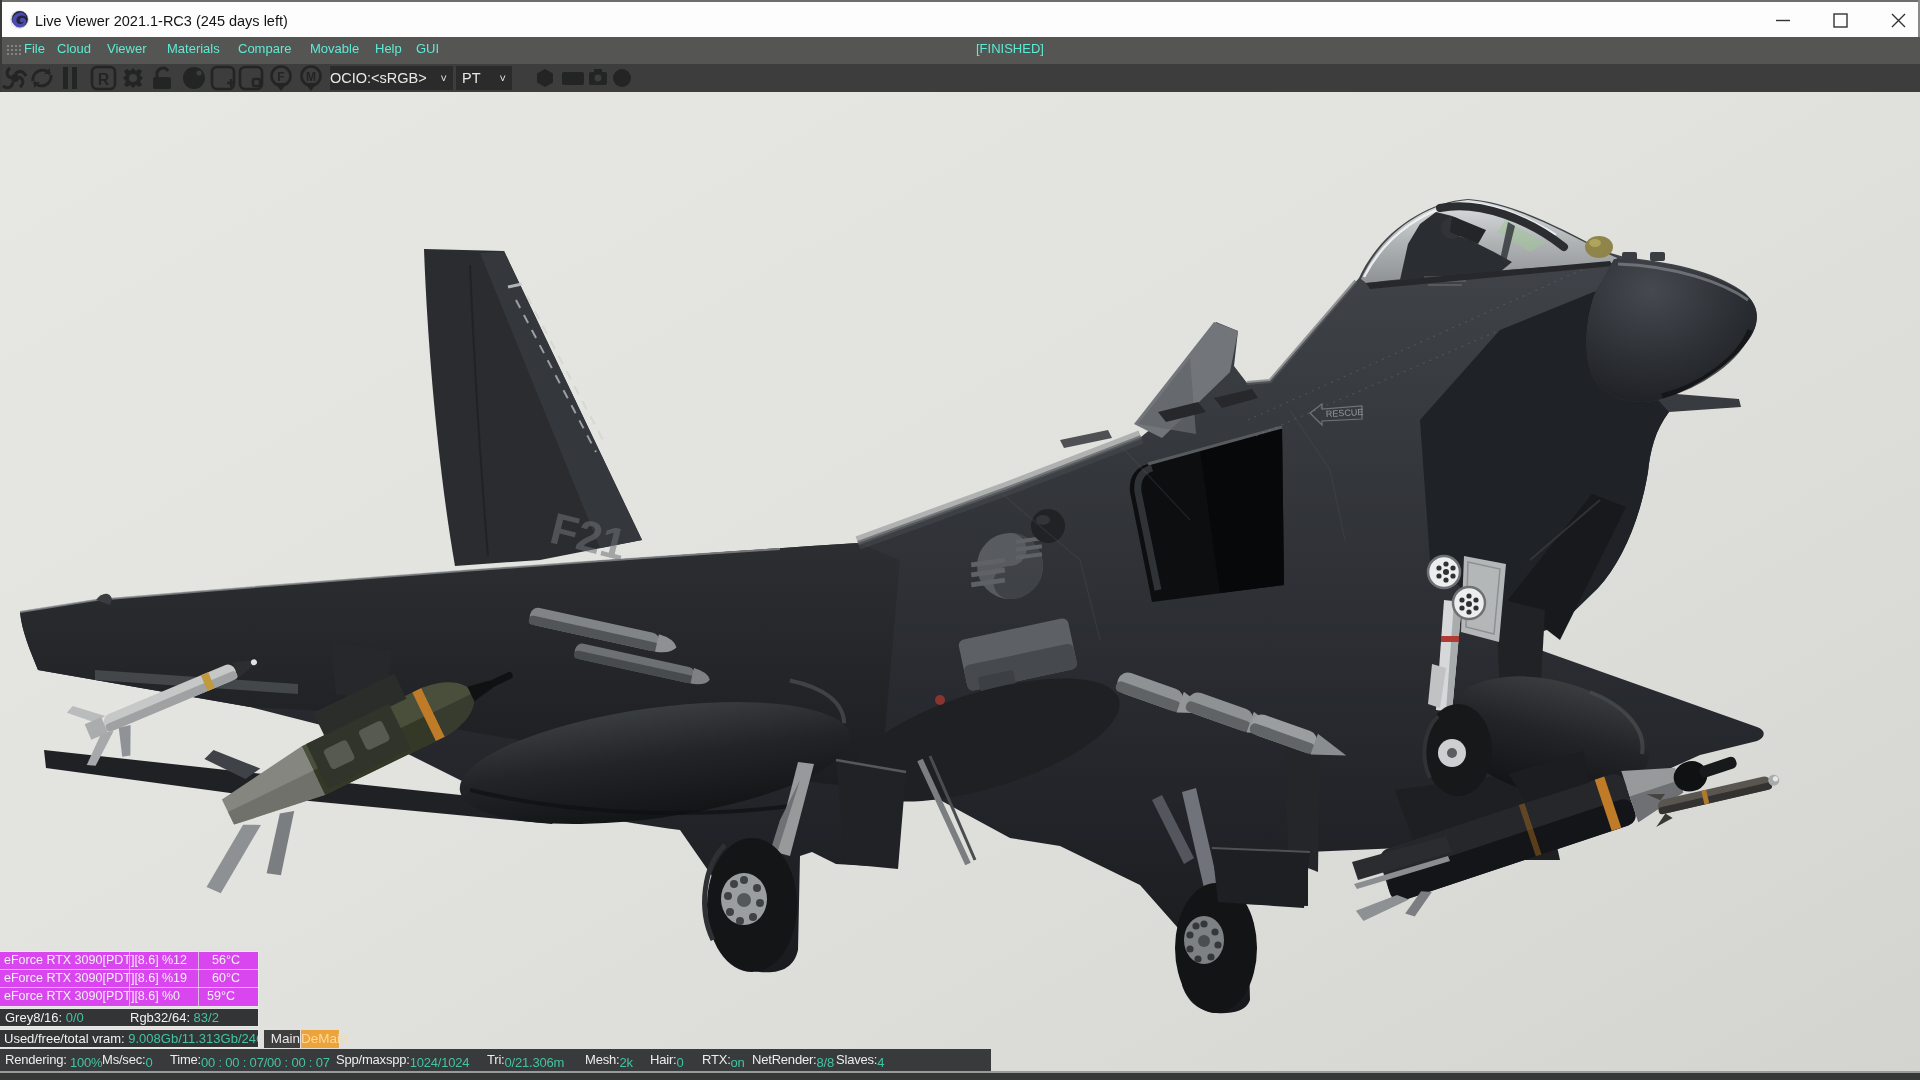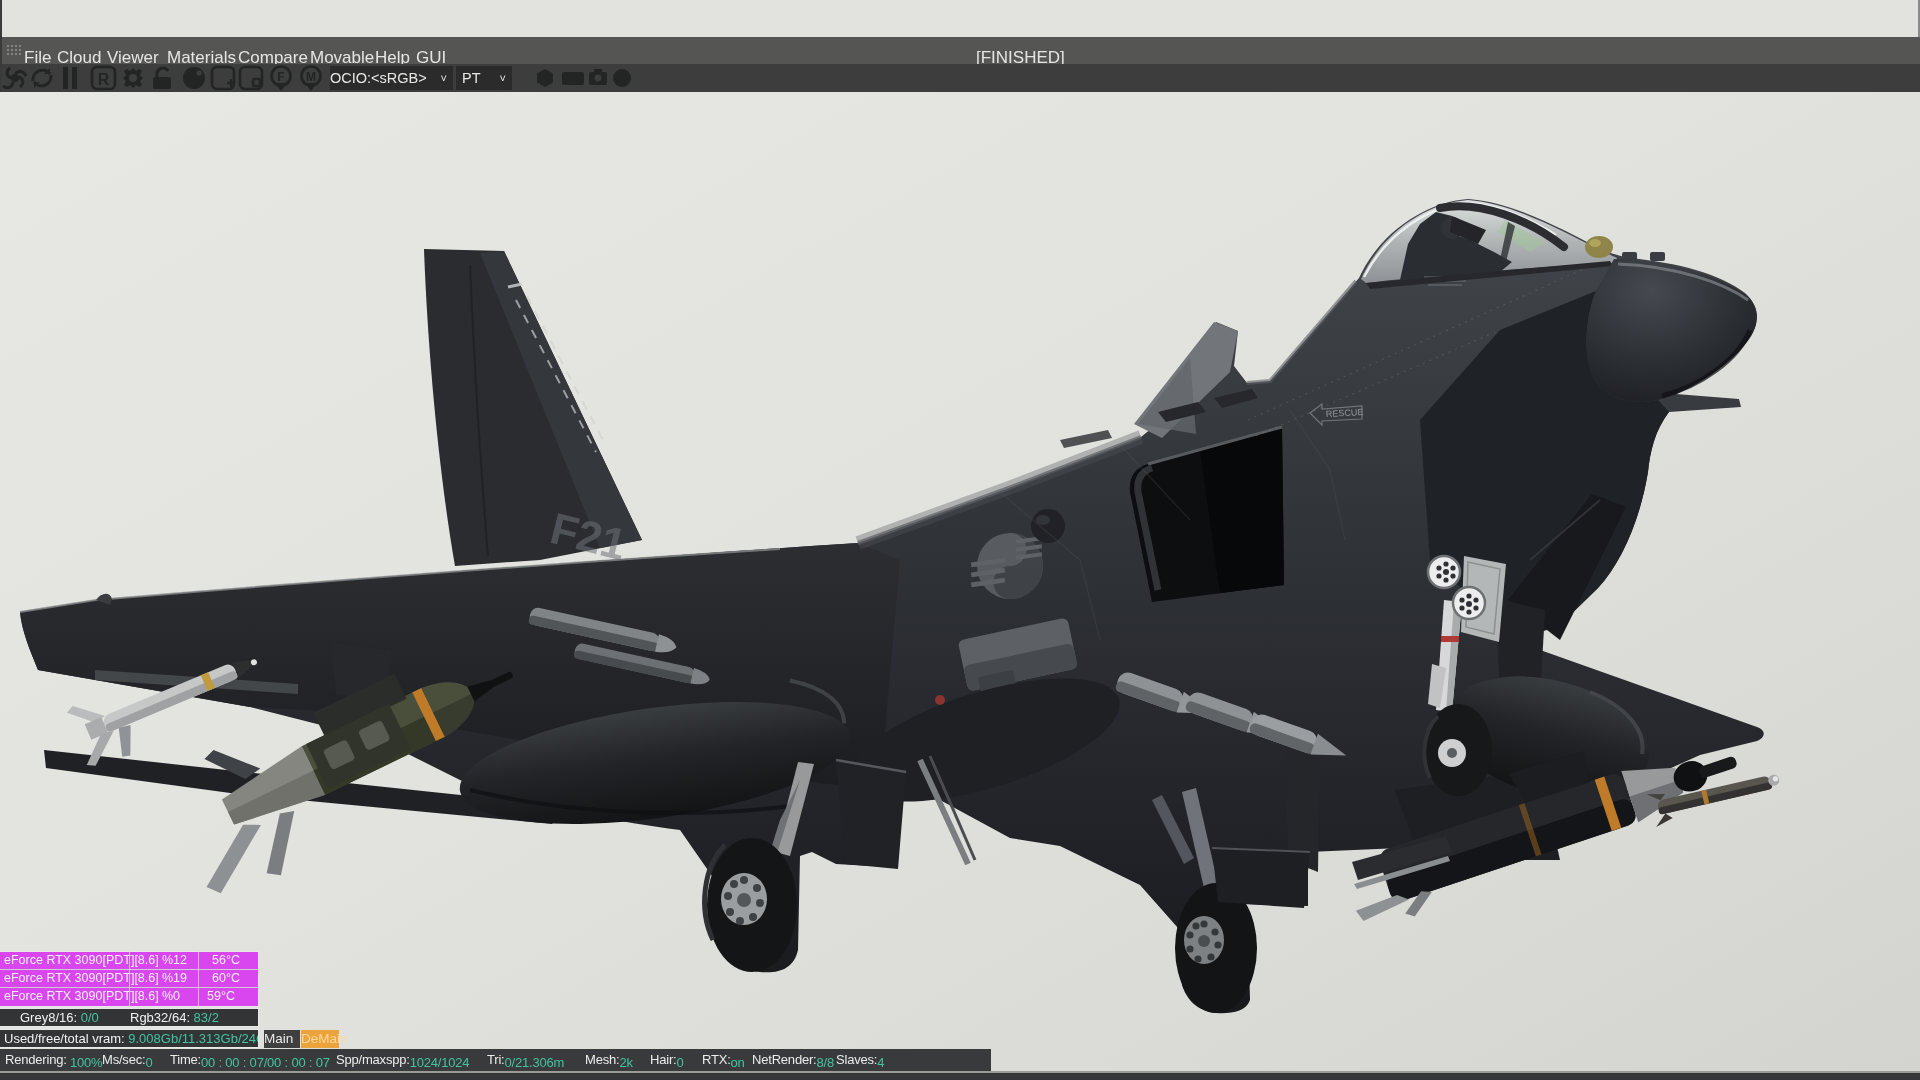--- a/index.html
+++ b/index.html
@@ -5,37 +5,37 @@
   * { margin:0; padding:0; box-sizing:border-box; }
   html,body { width:1920px; height:1080px; overflow:hidden; background:#000; }
   body { font-family:"Liberation Sans", sans-serif; }
   .win { position:absolute; left:0; top:0; width:1920px; height:1080px; background:#e2e3df; }
   .abs { position:absolute; }
   
   .titlebar { position:absolute; left:0; top:0; width:1920px; height:37px; background:#fdfdfd; border-top:2px solid #6e6e6e; }
   .title-text { position:absolute; left:35px; top:11px; font-size:14.5px; color:#141414; }
   
   .menubar { position:absolute; left:0; top:37px; width:1920px; height:27px; background:#555654; }
-  .menubar span { position:absolute; top:11px; font-size:17px; color:#e5e5e5; }
+  .menubar span { position:absolute; top:4px; font-size:13px; color:#5eead4; }
   
   .toolbar { position:absolute; left:0; top:64px; width:1920px; height:28px; background:#3c3d3c; }
   .dd { position:absolute; top:2px; height:24px; background:#2a2b2a; color:#e8e8e6; font-size:14.5px; line-height:24px; }
   
   .viewport { position:absolute; left:0; top:92px; width:1920px; height:988px;
     background:linear-gradient(150deg,#e7e8e4 0%, #e2e3df 45%, #dadbd7 78%, #d3d4d0 100%); }
   .checkline { position:absolute; left:5px; top:99px; font-size:15.5px; color:#b35b2e; }
   
   .gputable { position:absolute; left:0; top:951px; width:259px; background:#d946ef; border:1px solid #e8e8e8; border-left:none; }
   .grow { position:relative; height:18px; border-bottom:1px solid #cdcdcd; font-size:12.5px; color:#f2f2f2; }
   .grow:last-child { border-bottom:none; }
   .g2 { position:absolute; left:0; top:1008px; width:259px; height:19px; background:#323435; border:1px solid #e8e8e8; border-left:none; font-size:13px; color:#f2f2f2; }
   .g3 { position:absolute; left:0; top:1029px; width:259px; height:19px; background:#323435; border:1px solid #e8e8e8; border-left:none; font-size:13px; color:#f2f2f2; white-space:nowrap; overflow:hidden; }
   .colsep { position:absolute; top:951px; width:1px; height:57px; background:#d8d8d8; opacity:0.8; }
   .teal { color:#43c3a2; }
-  .tab { position:absolute; top:1030px; height:18px; font-size:13.5px; line-height:18px; text-align:left; }
+  .tab { position:absolute; top:1030px; height:18px; font-size:13.5px; line-height:18px; text-align:right; }
   
   .statusbar { position:absolute; left:0; top:1049px; width:991px; height:22px; background:#393a3b; font-size:13px; color:#ececec; letter-spacing:-0.2px; }
   .statusbar span { position:absolute; top:3px; white-space:nowrap; }
   .botline { position:absolute; left:0; top:1071px; width:1920px; height:2px; background:#9a9a96; }
   .botstrip { position:absolute; left:0; top:1073px; width:1920px; height:7px; background:#363738; }
 </style>
 </head>
 <body>
 <div class="win">
 
@@ -377,20 +377,34 @@
         <path d="M930 756 L975 860" stroke="#4a4d50" stroke-width="3"></path>
       </g>
 
       <path d="M1212 848 L1310 852 L1304 908 L1218 902 Z" fill="#1d1f22"></path>
       <path d="M1212 848 L1310 852" stroke="#4e5155" stroke-width="2"></path>
       <path d="M1352 862 L1446 836 L1452 852 L1358 880 Z" fill="#2a2c30"></path>
       <path d="M1354 884 L1448 856 L1450 861 L1357 889 Z" fill="#8b8e90"></path>
     </g>
   </svg>
 
+  <div class="titlebar">
+    <svg class="abs" style="left:9px;top:7px" width="21" height="21" viewBox="0 0 26 26">
+      <circle cx="13" cy="13" r="11.5" fill="#d8d8db"></circle>
+      <circle cx="13.4" cy="12.6" r="10" fill="#23233f"></circle>
+      <path d="M13 4 a9 9 0 0 1 8.5 6 a7 7 0 0 0 -6 -2 a6 6 0 0 0 -6.4 5.5 a5 5 0 0 0 5 5 a4.4 4.4 0 0 0 4.4 -3.6 a3 3 0 0 1 -3.6 1.4 a2.6 2.6 0 0 1 -1.4 -3.4 a3.4 3.4 0 0 1 3.8 -1.7 c2.8 .5 4.3 2.8 3.9 5.4 a9.2 9.2 0 0 1 -8.2 6.4 a9 9 0 0 1 -9 -9 a9 9 0 0 1 9 -9 z" fill="#5b5bd6" opacity="0.75"></path>
+      <path d="M4.5 17 a9.5 9.5 0 0 0 5 5.5 a11 11 0 0 1 -7.2 -3.4 z" fill="#eceff2"></path>
+    </svg>
+    <div class="title-text">Live Viewer 2021.1-RC3 (245 days left)</div>
+    <svg class="abs" style="left:1762px;top:0" width="158" height="37" viewBox="0 0 158 37">
+      <path d="M14 18.5 h14" stroke="#333" stroke-width="1.4"></path>
+      <rect x="72" y="12" width="13" height="13" fill="none" stroke="#333" stroke-width="1.4"></rect>
+      <path d="M130 12 l13 13 M143 12 l-13 13" stroke="#333" stroke-width="1.4"></path>
+    </svg>
+  </div>
 
   <div class="menubar">
     <svg class="abs" style="left:6px;top:7px" width="22" height="14" viewBox="0 0 22 14">
       <g fill="#8f8f8d">
         <circle cx="2" cy="2" r="1.1"></circle>
           <circle cx="6" cy="2" r="1.1"></circle>
           <circle cx="10" cy="2" r="1.1"></circle>
           <circle cx="14" cy="2" r="1.1"></circle>
         <circle cx="2" cy="6" r="1.1"></circle>
           <circle cx="6" cy="6" r="1.1"></circle>
@@ -500,21 +514,21 @@
       </div>
     <div class="grow">
         <span class="abs" style="left:4px;top:1px">eForce RTX 3090[PDT][8.6]</span>
         <span class="abs" style="left:162px;top:1px">%0</span>
         <span class="abs" style="left:207px;top:1px">59°C</span>
       </div>
   </div>
   <div class="colsep" style="left:129px"></div>
   <div class="colsep" style="left:198px"></div>
   <div class="g2">
-      <span class="abs" style="left:20px;top:1px">Grey8/16: <span class="teal">0/0</span></span>
+      <span class="abs" style="left:5px;top:1px">Grey8/16: <span class="teal">0/0</span></span>
       <span class="abs" style="left:130px;top:1px">Rgb32/64: <span class="teal">83/2</span></span>
     </div>
   <div class="g3">
       <span class="abs" style="left:4px;top:1px">Used/free/total vram: <span class="teal">9.008Gb/11.313Gb/24Gb</span></span>
     </div>
   <div class="tab" style="left:264px;width:36px;background:#3f3f3f;color:#e8e8e8">Main</div>
   <div class="tab" style="left:301px;width:38px;background:#eda33c;color:#ffd89a">DeMain</div>
 
   <div class="statusbar">
     <span style="left:5px">Rendering:&nbsp;<span class="teal">100%</span></span>

